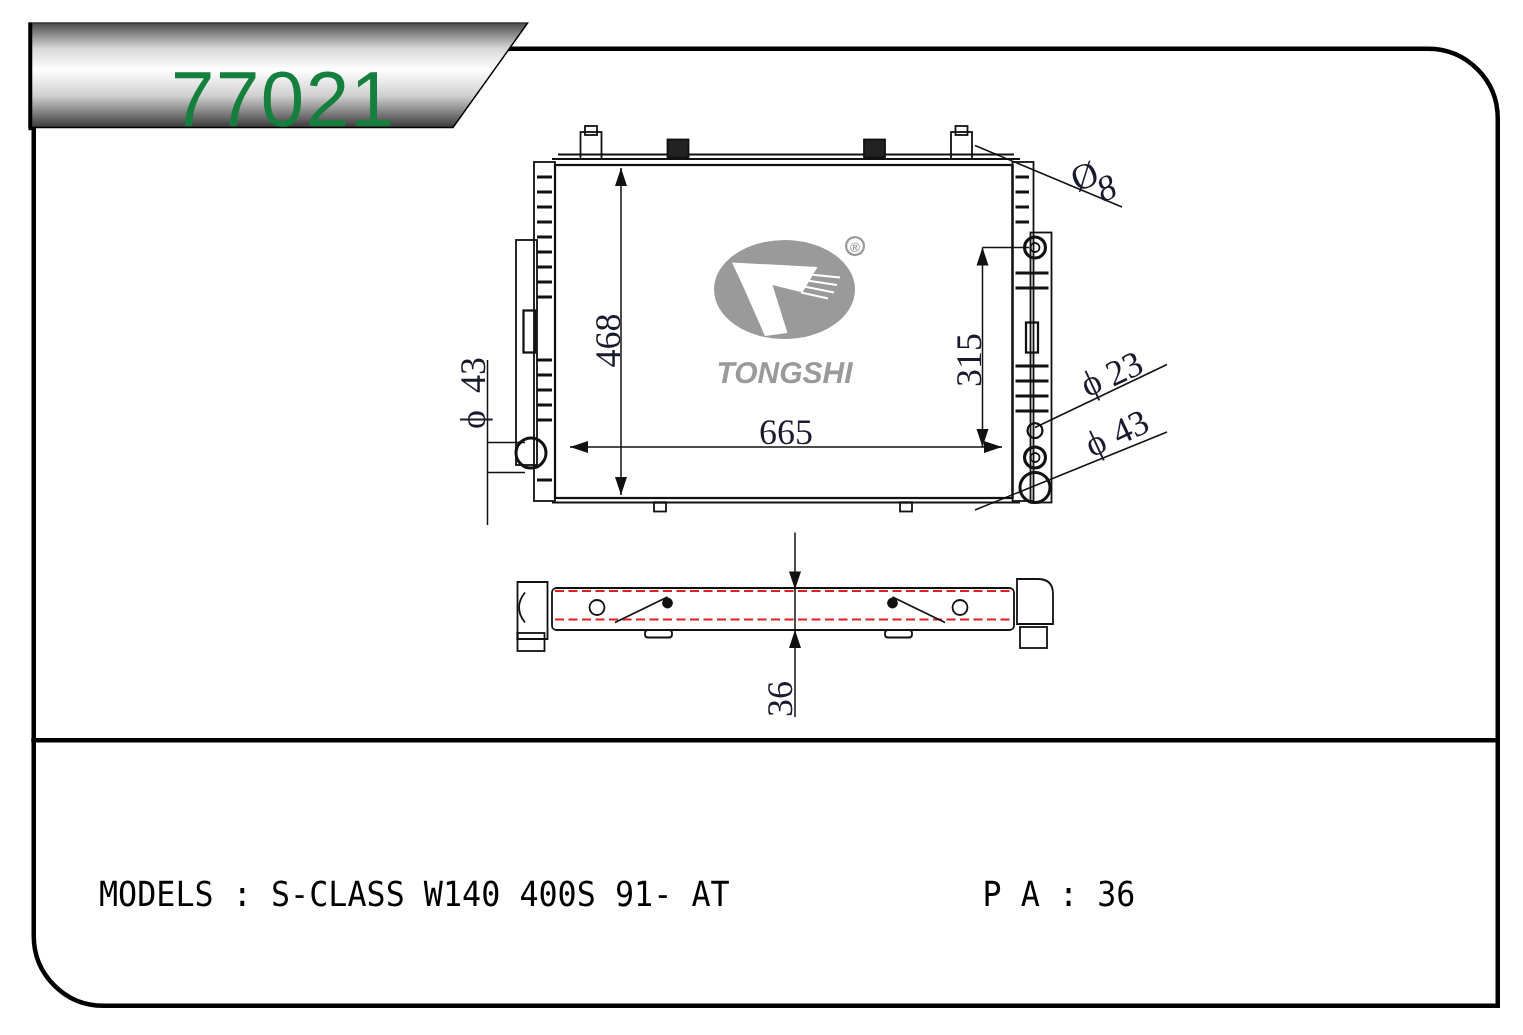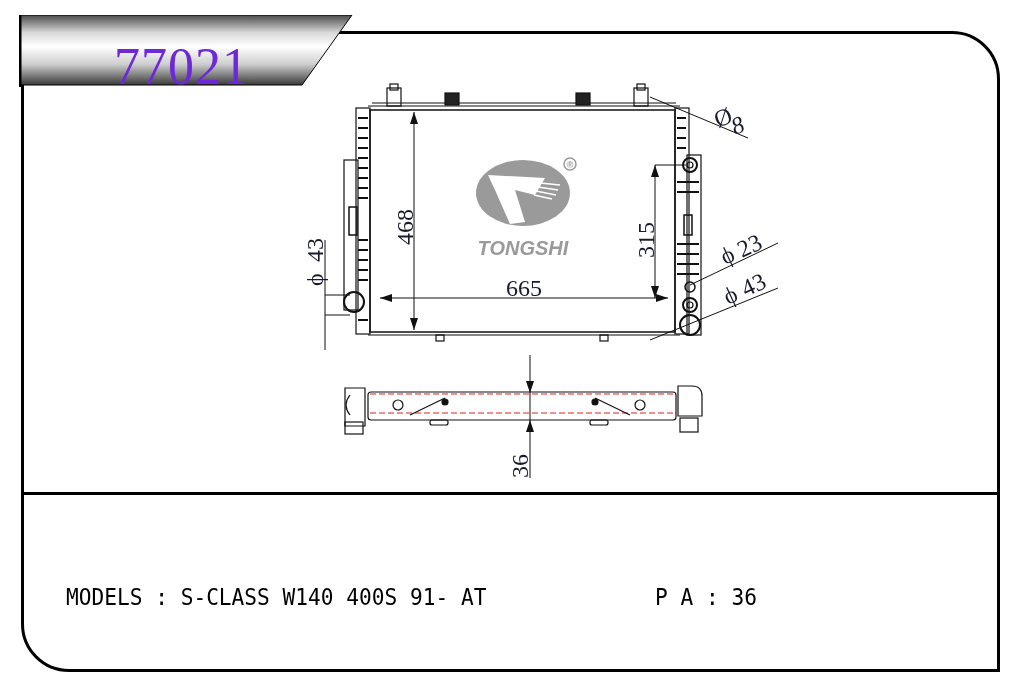--- a/index.html
+++ b/index.html
@@ -7,22 +7,22 @@
   .frame {
     position:absolute; left:21px; top:31px; width:979px; height:641px;
     border:3px solid #000; box-sizing:border-box;
     border-top-right-radius:48px; border-bottom-left-radius:48px;
     border-top-left-radius:0; border-bottom-right-radius:0;
   }
   .divider { position:absolute; left:21px; top:492px; width:979px; height:3px; background:#000; }
   .title-tab { position:absolute; left:19px; top:15px; width:336px; height:72px; }
   .title-tab svg { position:absolute; left:0; top:0; }
   .title-text {
-    position:absolute; left:95px; top:24px; font-size:52px; color:#6d28d9;
-    font-family:Liberation Serif, serif; letter-spacing:1px; line-height:56px;
+    position:absolute; left:95px; top:24px; font-size:52px; color:#15803d;
+    font-family:Liberation Sans, sans-serif; letter-spacing:1px; line-height:56px;
   }
   .drawing { position:absolute; left:0; top:0; width:1015px; height:500px; }
   .spec { position:absolute; font-family:"DejaVu Sans Mono", "Liberation Mono", monospace; font-size:23px; color:#000; line-height:34px; transform:scaleX(0.92); transform-origin:left top; white-space:pre; }
   .spec-left { left:66px; top:512px; }
   .spec-right { left:655px; top:512px; }
   .spec-row { height:35px; }
   .dim { font-family:"Liberation Serif", serif; fill:#1a1a2e; }
 </style>
 </head>
 <body>

